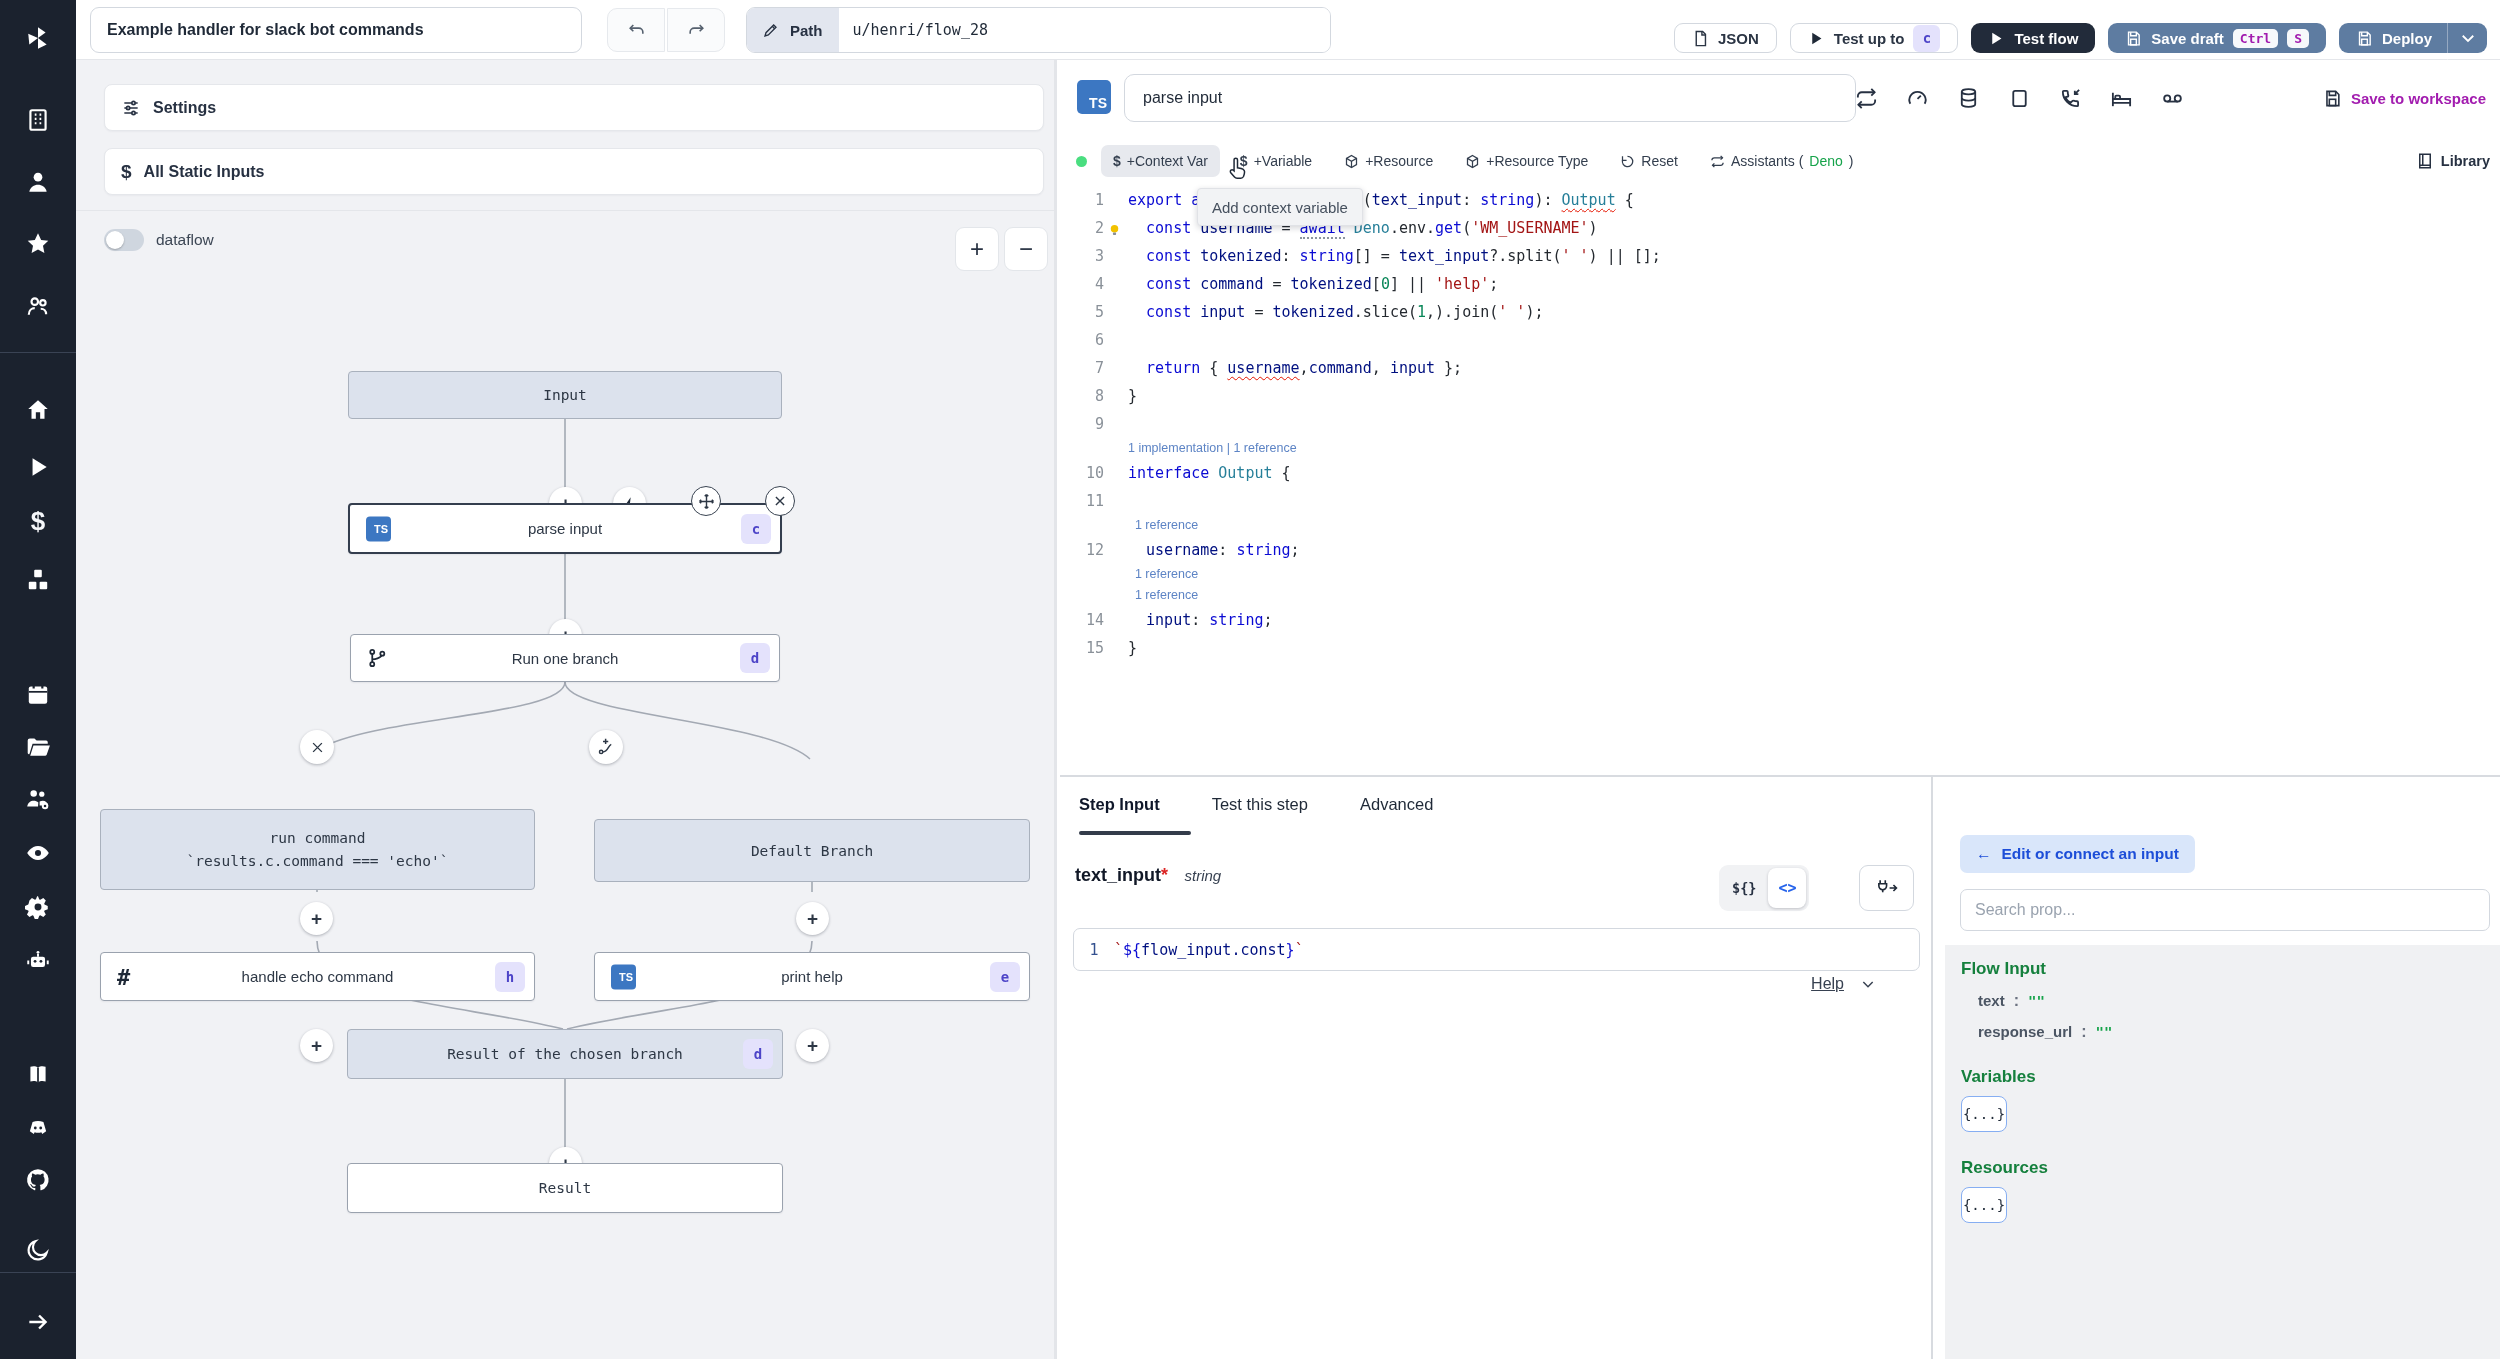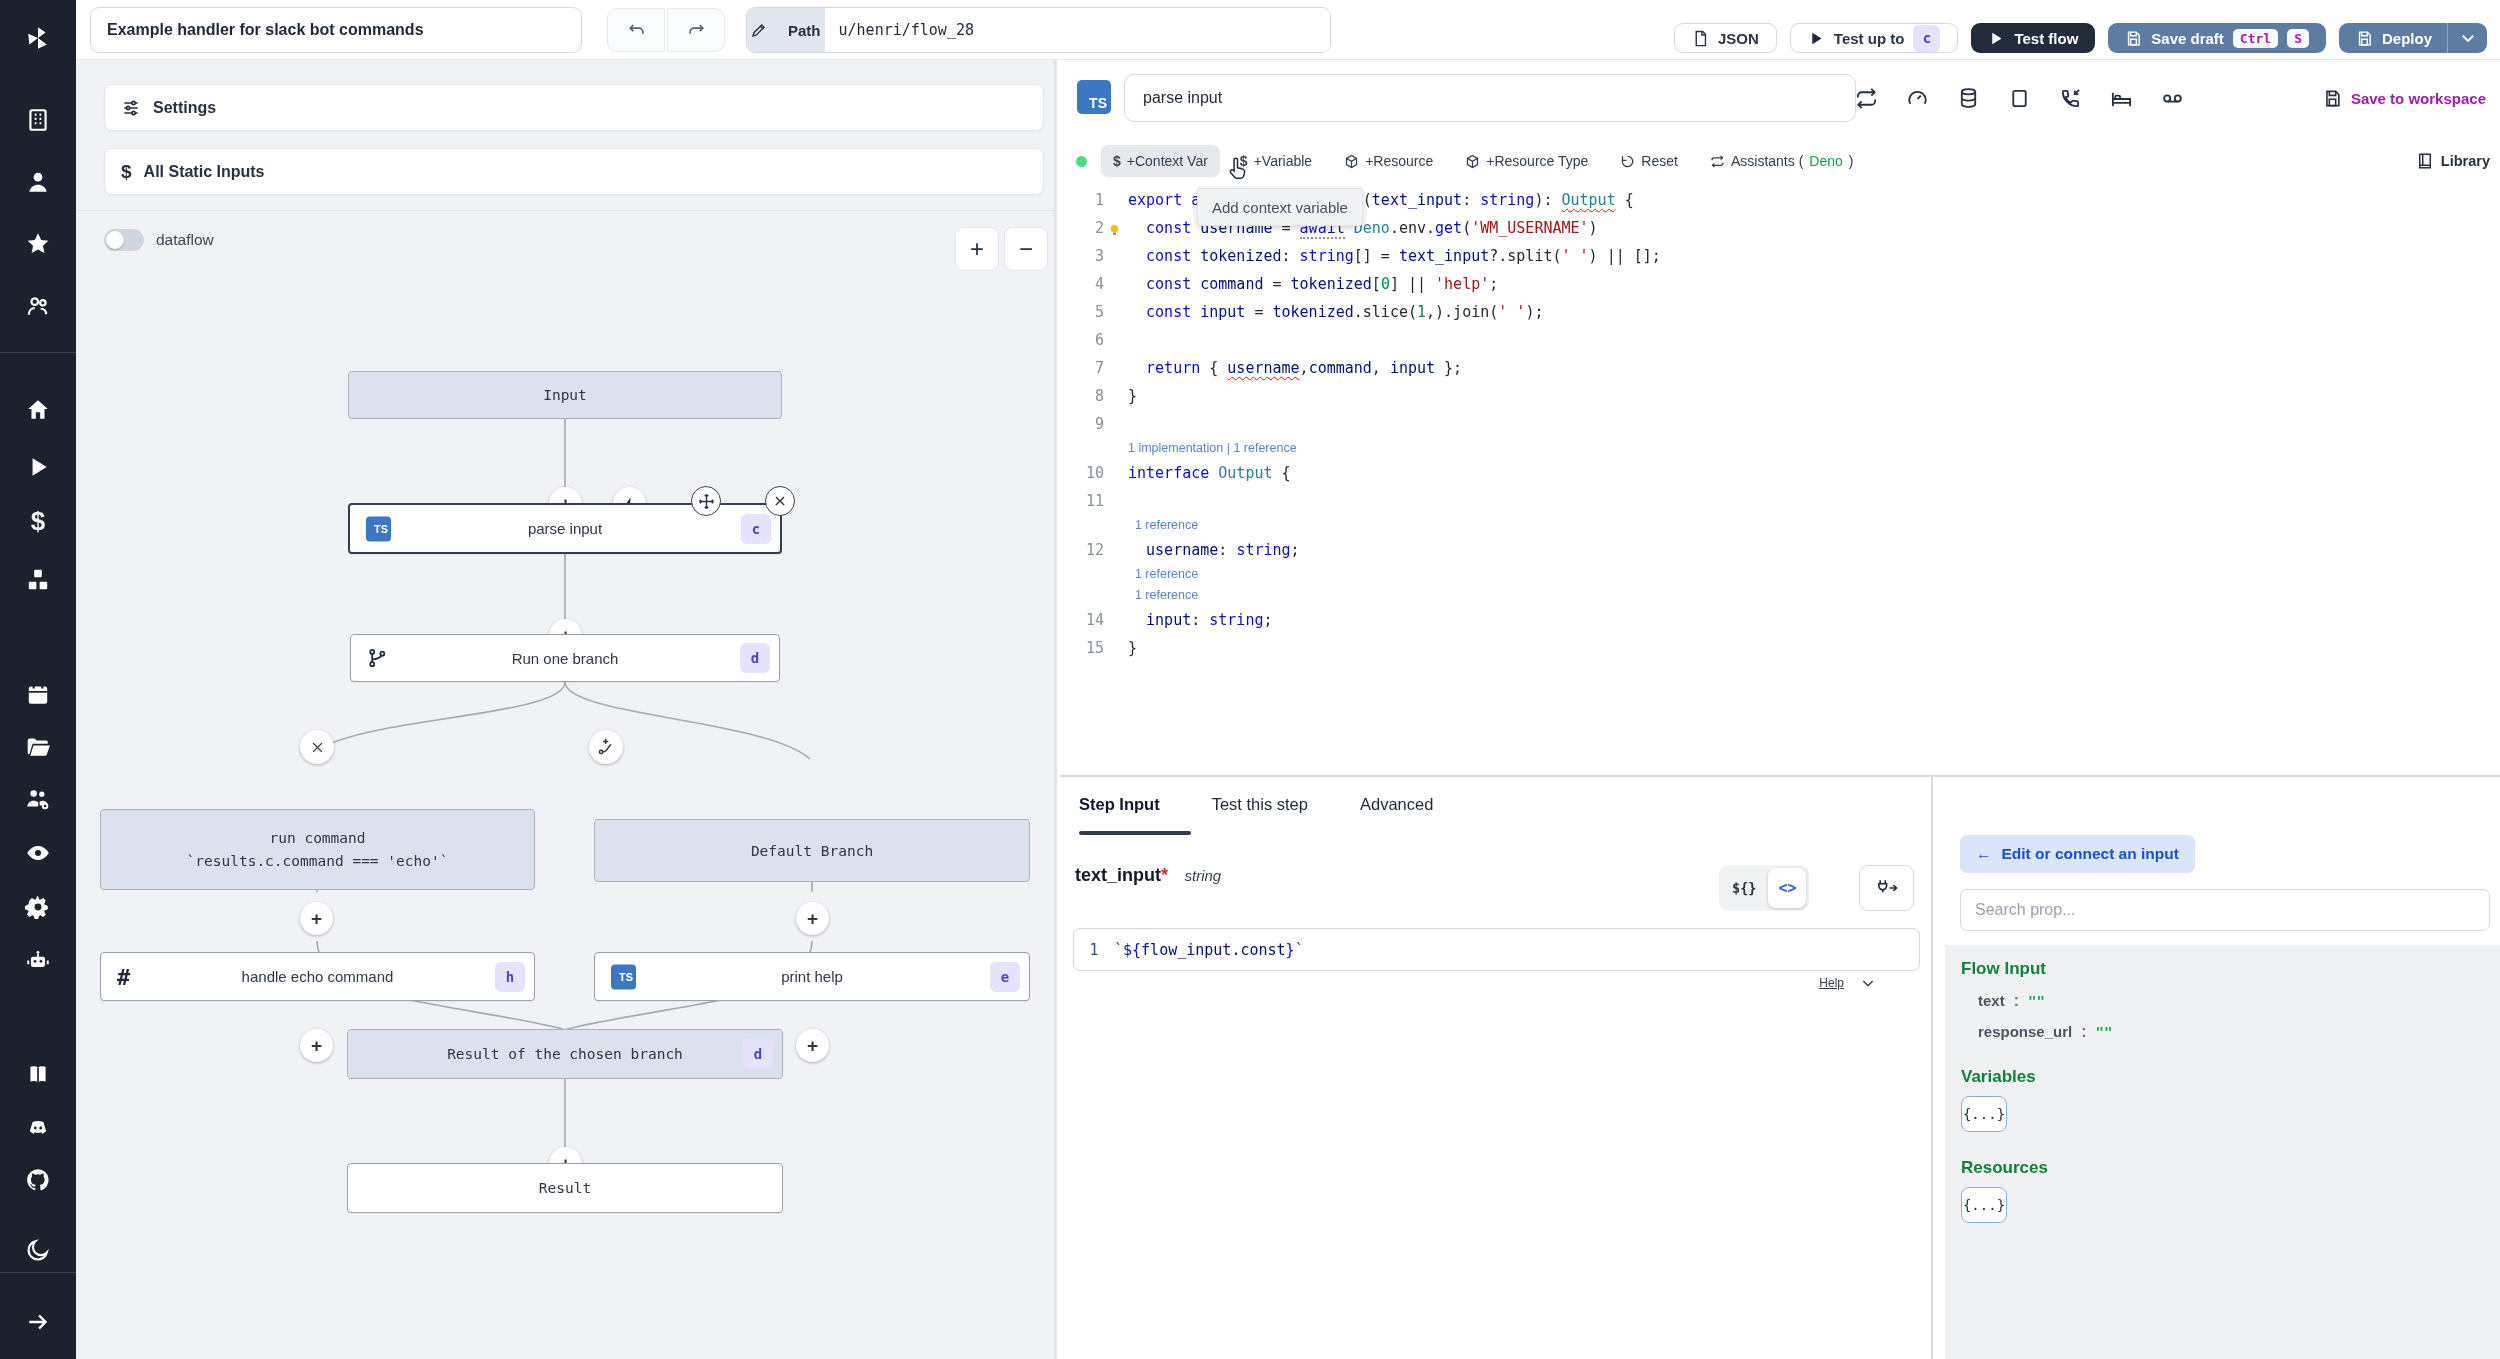--- a/index.html
+++ b/index.html
@@ -14,21 +14,21 @@
   .sb-divider { position:absolute; left:0; width:76px; border-top:1px solid #3a4354; }
 
   
   #topbar { position:absolute; left:76px; top:0; width:2424px; height:60px; background:#fff; border-bottom:1px solid #e4e6ea; z-index:25; display:block; }
   .title-input { position:absolute; left:14px; top:7px; width:492px; height:46px; border:1px solid #d3d8df; border-radius:9px; font-size:16px; font-weight:700; color:#1f2937; padding:0 16px; display:flex; align-items:center; background:#fff; }
   .undo-redo { position:absolute; left:531px; top:8px; display:flex; gap:2px; }
   .ur-btn { width:58px; height:44px; background:#fafbfc; border:1px solid #e6e9ed; display:flex; align-items:center; justify-content:center; color:#55606e; }
   .ur-btn:first-child { border-radius:10px 0 0 10px; }
   .ur-btn:last-child { border-radius:0 10px 10px 0; }
   .path-group { position:absolute; left:670px; top:7px; width:585px; height:46px; display:flex; border:1px solid #d3d8df; border-radius:9px; overflow:hidden; }
-  .path-chip { background:#e2e6ef; display:flex; align-items:center; gap:21px; padding:0 4px; font-size:15px; font-weight:700; color:#273142; }
+  .path-chip { background:#e2e6ef; display:flex; align-items:center; gap:11px; padding:0 16px; font-size:15px; font-weight:700; color:#273142; }
   .path-value { flex:1; background:#fff; display:flex; align-items:center; padding:0 14px; font-family:"DejaVu Sans Mono", monospace; font-size:15px; color:#1f2937; }
   .tb-right { position:absolute; right:13px; top:7px; display:flex; gap:13px; height:46px; }
   .btn { display:flex; align-items:center; gap:9px; padding:0 17px; border-radius:9px; font-size:15px; font-weight:700; cursor:pointer;margin-top:16px; }
   .btn-white { background:#fff; border:1px solid #d3d8df; color:#2b3544; }
   .btn-dark { background:#222b3a; color:#fff; }
   .btn-steel { background:#5e7ca1; color:#fff; }
   .kbd-chip { background:#f7f9fb; color:#a21caf; border-radius:5px; padding:2px 7px; font-family:"DejaVu Sans Mono", monospace; font-size:13px; font-weight:700; }
   .badge-letter { background:#e4e2fc; color:#4d44c8; border-radius:6px; width:27px; height:27px; display:flex; align-items:center; justify-content:center; font-family:"DejaVu Sans Mono", monospace; font-size:14px; font-weight:700; }
   .deploy-divider { width:1px; height:46px; background:rgba(255,255,255,.35); margin:0 2px 0 6px; }
   .btn svg.ic { width:17px; height:17px; }
@@ -95,21 +95,21 @@
   .field-name { font-size:18px; font-weight:700; color:#111827; }
   .req { color:#dc2626; font-weight:700; font-size:18px; }
   .field-type { font-size:15px; font-style:italic; color:#374151; margin-left:12px; }
   .seg-group { position:absolute; left:644px; top:0; height:46px; background:#f1f2f4; border-radius:9px; display:flex; align-items:center; padding:3px; gap:2px; }
   .seg { font-family:"DejaVu Sans Mono", monospace; font-size:13.5px; font-weight:700; padding:0 10px; height:40px; display:flex; align-items:center; border-radius:8px; cursor:pointer; color:#273142; }
   .seg.active { background:#fff; color:#2563eb; box-shadow:0 1px 3px rgba(16,24,40,.22); font-size:15px; }
   .plug-btn { position:absolute; left:784px; top:0; width:55px; height:46px; border:1px solid #d3d8df; border-radius:9px; display:flex; align-items:center; justify-content:center; cursor:pointer; color:#1f2937; }
   .expr-box { position:absolute; left:13px; top:151px; width:847px; height:43px; border:1px solid #d3d8df; border-radius:7px; display:flex; align-items:center; font-family:"DejaVu Sans Mono", monospace; font-size:15px; background:#fff; overflow:hidden; }
   .expr-gutter { width:40px; text-align:center; color:#33508f; flex:0 0 40px; }
   .help-row { position:absolute; left:0; top:198px; width:860px; display:flex; justify-content:flex-end; align-items:center; gap:16px; }
-  .help-link { font-size:12px; color:#374151; text-decoration:underline; cursor:pointer; }
+  .help-link { font-size:16px; color:#374151; text-decoration:underline; cursor:pointer; }
 
   
   #connect-panel { position:absolute; left:1931px; top:775px; width:569px; height:584px; background:#fff; border-top:2px solid #d8dbe0; border-left:2px solid #d8dbe0; }
   .edit-connect { position:absolute; left:27px; top:58px; height:38px; background:#d9e6fa; color:#1d4ed8; border-radius:7px; display:flex; align-items:center; gap:10px; padding:0 16px; font-size:15.5px; font-weight:600; cursor:pointer; }
   .search-prop { position:absolute; left:27px; top:112px; width:530px; height:42px; border:1px solid #d3d8df; border-radius:7px; display:flex; align-items:center; padding:0 14px; font-size:16px; color:#9aa3af; background:#fff; }
   .cp-gray { position:absolute; left:12px; top:168px; width:557px; height:416px; background:#f0f1f3; padding:14px 16px; }
   .cp-title { font-size:17px; font-weight:700; color:#15803d; }
   .cp-row { display:flex; align-items:baseline; gap:9px; padding-left:17px; margin-top:13px; }
   .cp-key { font-size:15px; font-weight:600; color:#4b5563; }
   .cp-colon { color:#6b7280; font-weight:700; }

